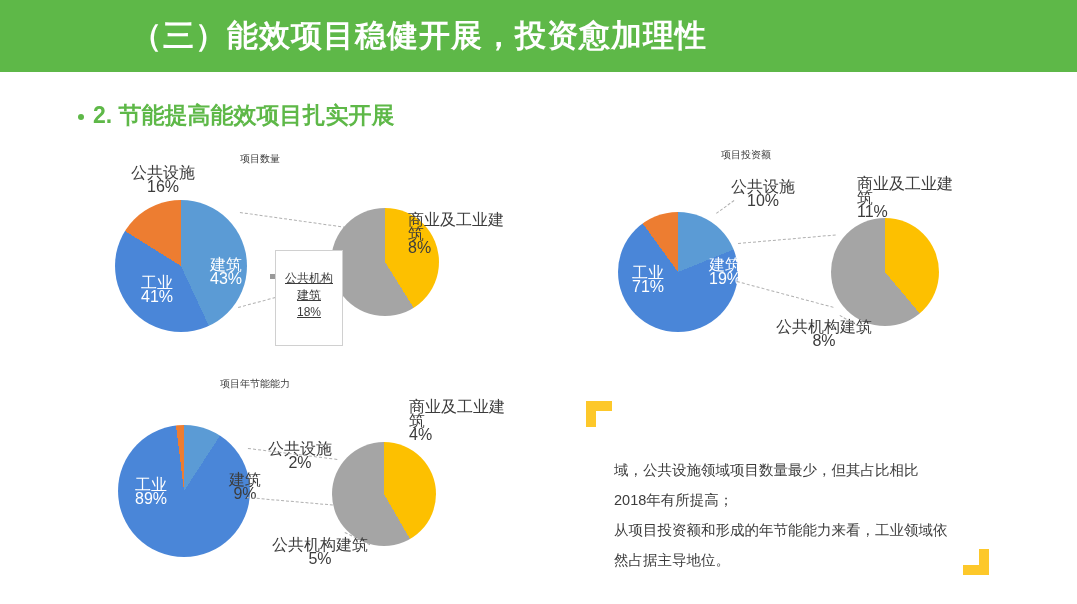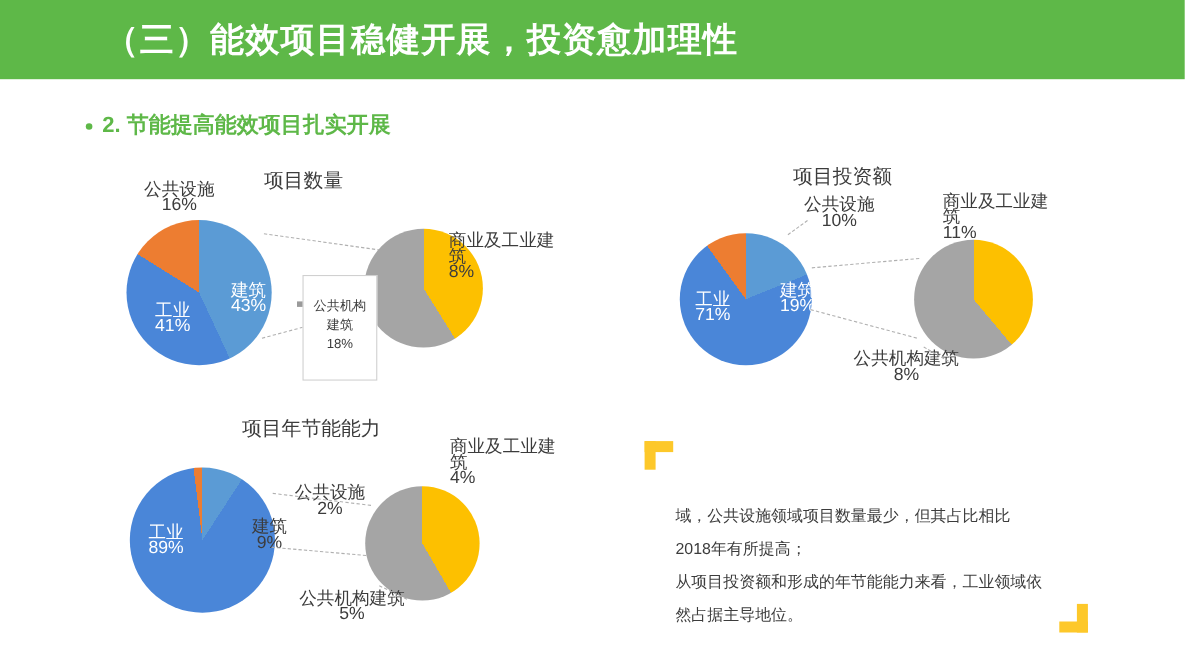--- a/index.html
+++ b/index.html
@@ -7,46 +7,46 @@
   body {
     width:1077px; height:604px;
     background:#ffffff;
     font-family:"Liberation Sans", sans-serif;
     position:relative;
     overflow:hidden;
   }
   .header {
     position:absolute; left:0; top:0; width:1077px; height:72px;
     background:#5eb848;
-    display:flex; align-items:center;
+    display:flex; align-items:center;padding-left:36px;
   }
   .header-title {
     color:#ffffff;
     font-size:31px;
     font-weight:bold;
     letter-spacing:1px;
     margin-left:95px;
   }
   .section-title {
     position:absolute; left:78px; top:100px;
     color:#5eb848;
-    font-size:20px;
+    font-size:23px;
     font-weight:bold;
     display:flex; align-items:center;
   }
   .section-title .bullet {
     width:6px; height:6px; border-radius:50%;
     background:#5eb848; margin-right:9px; margin-top:2px;
   }
 
   
   .chart-block { position:absolute; }
   .chart-title {
     position:absolute;
-    font-size:18px;
+    font-size:10px;
     color:#3c3c3c;
     white-space:nowrap;
   }
   .pie {
     position:absolute;
     border-radius:50%;
   }
   .lbl {
     position:absolute;
     font-size:16px;
@@ -62,20 +62,21 @@
     border:1px solid #d0d0d0;
     background:#ffffff;
   }
   .callout-text {
     position:absolute;
     font-size:12px;
     color:#3c3c3c;
     text-align:center;
     line-height:17px;
     white-space:nowrap;
+    text-decoration:underline;
   }
   .sq {
     position:absolute;
     width:5px;height:5px;background:#9a9a9a;
   }
 
   
   .note-corner-tl {
     position:absolute; left:586px; top:401px;
     width:26px; height:26px;

